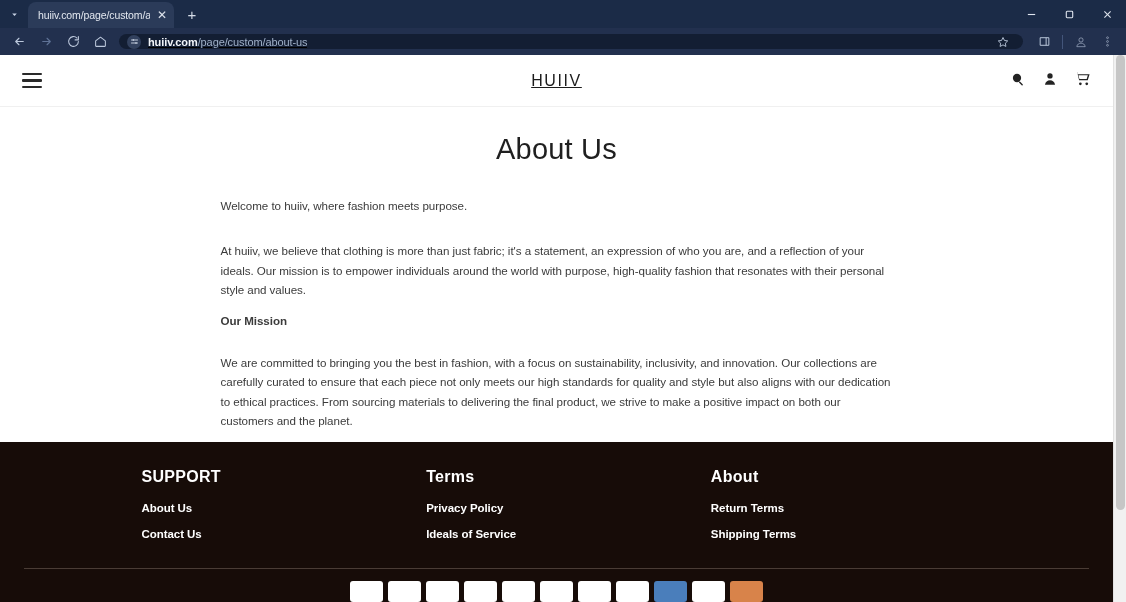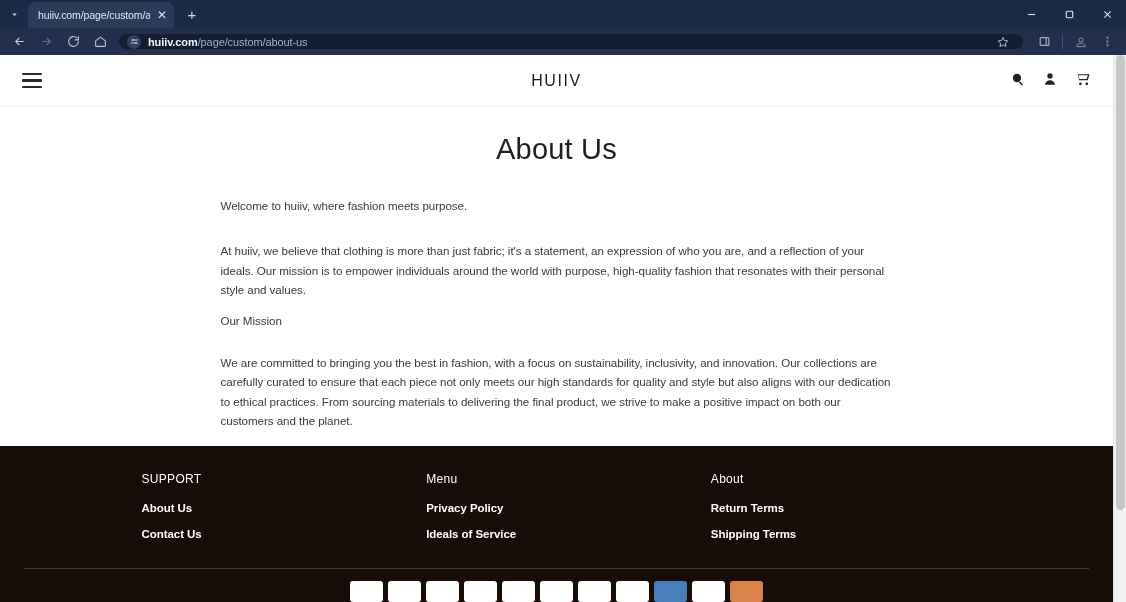--- a/index.html
+++ b/index.html
@@ -55,21 +55,21 @@
   }
   .tb-btn {
     width:24px; height:24px; display:flex; align-items:center;
     justify-content:center; border-radius:50%;
   }
   .tb-btn svg { stroke:#bcc8dc; fill:none; }
   .tb-btn.disabled svg { stroke:#5f7296; }
   .omnibox {
     flex:1; height:15px; background:#131e33; border-radius:11px;
     display:flex; align-items:center; padding:0 8px; gap:7px;
-    margin:0 6px 0 4px; min-width:0;
+    margin:0 6px 0 4px; min-width:0;text-decoration:underline;
   }
   .omni-icon {
     width:14px; height:14px; border-radius:50%; background:#32415e;
     display:flex; align-items:center; justify-content:center; flex:0 0 14px;
   }
   .omni-icon svg { stroke:#cfd8e6; fill:none; }
   .omni-url {
     font-size:11px; color:#9fb0c8; white-space:nowrap; overflow:hidden;
     letter-spacing:-0.1px;
   }
@@ -101,20 +101,21 @@
   }
   .hamburger { display:flex; flex-direction:column; gap:4px; width:20px; }
   .hamburger i { display:block; height:2.5px; background:#2a2a2a; border-radius:1px; }
   .hamburger i:nth-child(1){ width:20px; }
   .hamburger i:nth-child(2){ width:20px; }
   .hamburger i:nth-child(3){ width:20px; }
   .site-logo {
     position:absolute; left:0; right:0; text-align:center;
     font-size:16px; letter-spacing:1.6px; color:#1c1c1c; font-weight:400;
     pointer-events:none;
+    text-decoration:underline;
   }
   .header-icons {
     margin-left:auto; display:flex; align-items:center; gap:16px;
     position:relative; z-index:2;
   }
   .header-icons svg { fill:#232323; }
 
   
   .main {
     flex:1; padding:26px 0 0 0; overflow:hidden;
@@ -123,34 +124,34 @@
   .page-title {
     text-align:center; font-size:29px; font-weight:400; color:#1f1f1f;
     margin-bottom:30px; letter-spacing:0.2px;
   }
   .content p {
     font-size:11.6px; color:#3b3b3b; line-height:1.68; margin-bottom:14px;
     letter-spacing:-0.05px;
     margin-top:26px;
   }
   .content h3 {
-    font-size:11.6px; font-weight:400; color:#3b3b3b; margin-bottom:14px;
+    font-size:11.6px; font-weight:700; color:#3b3b3b; margin-bottom:14px;
     letter-spacing:-0.05px;
   }
 
   
   .footer {
     background:#170c08; color:#fff; flex:0 0 auto; padding:26px 0 0 0;
   }
   .footer-cols {
     width:830px; margin:0 auto; display:grid;
     grid-template-columns:1fr 1fr 1fr; column-gap:24px;
   }
   .fcol-title {
-    font-size:12px; font-weight:400; letter-spacing:0.3px; margin-bottom:16px;
+    font-size:16px; font-weight:700; letter-spacing:0.3px; margin-bottom:16px;
     color:#ffffff;
   }
   .fcol a {
     display:block; font-size:11.5px; font-weight:700; color:#ffffff;
     text-decoration:none; margin-bottom:14px; letter-spacing:-0.05px;
   }
   .footer-divider {
     height:1px; background:#4a3c35; margin:14px 24px 0 24px;
   }
   .payments {
@@ -312,21 +313,21 @@
       <div class="footer">
         <div class="footer-cols">
 
           <div class="fcol">
             <div class="fcol-title">SUPPORT</div>
             <a href="#">About Us</a>
             <a href="#">Contact Us</a>
           </div>
 
           <div class="fcol">
-            <div class="fcol-title">Menu</div>
+            <div class="fcol-title">Terms</div>
             <a href="#">Privacy Policy</a>
             <a href="#">Ideals of Service</a>
           </div>
 
           <div class="fcol">
             <div class="fcol-title">About</div>
             <a href="#">Return Terms</a>
             <a href="#">Shipping Terms</a>
           </div>
 

